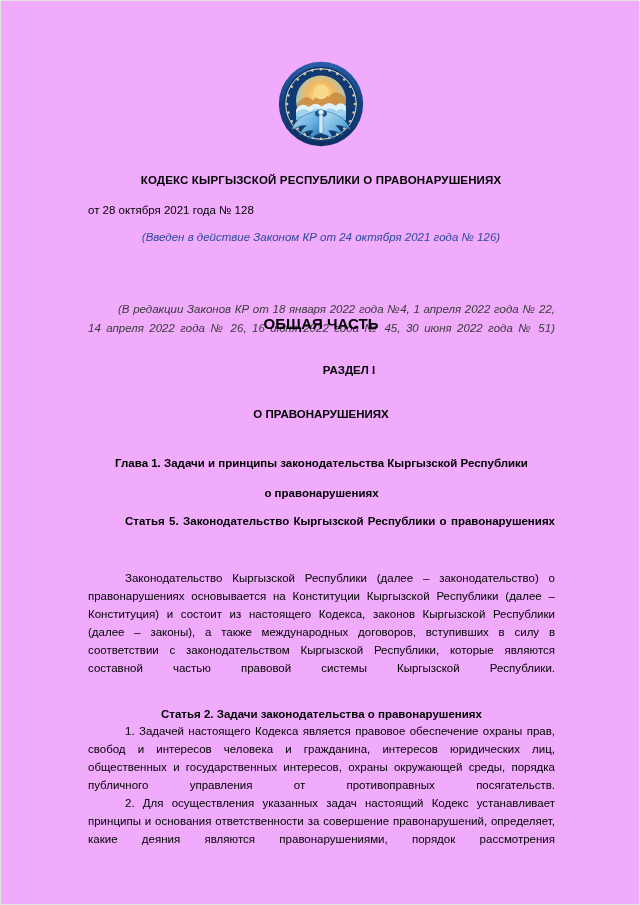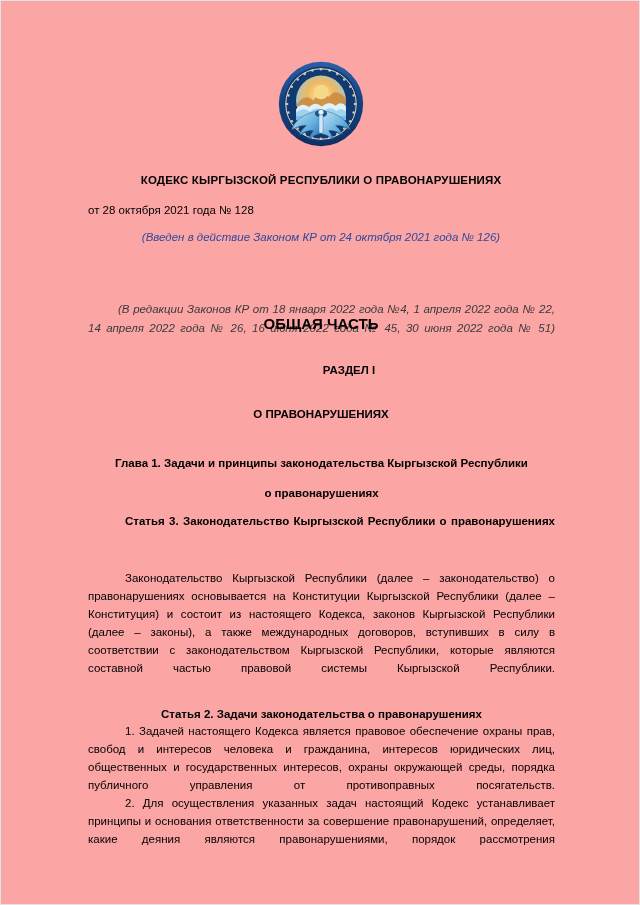--- a/index.html
+++ b/index.html
@@ -11,21 +11,21 @@
     width: 640px;
     height: 905px;
     font-family: "Liberation Sans", sans-serif;
     color: #000000;
     overflow: hidden;
   }
   .page {
     position: relative;
     width: 640px;
     height: 905px;
-    background: #fca5a5;
+    background: #f0abfc;
     box-sizing: border-box;
     border: 1px solid #e3e3e3;
     overflow: hidden;
   }
 
   
   .emblem-wrap {
     position: absolute;
     left: 0;
     top: 60px;
@@ -260,21 +260,21 @@
   <div class="part-title">ОБЩАЯ ЧАСТЬ</div>
 
   <div class="section-no">РАЗДЕЛ I</div>
   <div class="section-title-2">О ПРАВОНАРУШЕНИЯХ</div>
 
   <div class="chapter-title">
     <span>Глава 1. Задачи и принципы законодательства Кыргызской Республики</span>
     <span class="ln2">о правонарушениях</span>
   </div>
 
-  <div class="article-head justified" id="article-1-head">Статья 3. Законодательство Кыргызской Республики о правонарушениях</div>
+  <div class="article-head justified" id="article-1-head">Статья 5. Законодательство Кыргызской Республики о правонарушениях</div>
 
   <div class="body-par" id="par-1">Законодательство Кыргызской Республики (далее – законодательство) о правонарушениях основывается на Конституции Кыргызской Республики (далее – Конституция) и состоит из настоящего Кодекса, законов Кыргызской Республики (далее – законы), а также международных договоров, вступивших в силу в соответствии с законодательством Кыргызской Республики, которые являются составной частью правовой системы Кыргызской Республики.</div>
 
   <div class="article-head" id="article-2-head">Статья 2. Задачи законодательства о правонарушениях</div>
 
   <div class="body-par" id="par-2">1. Задачей настоящего Кодекса является правовое обеспечение охраны прав, свобод и интересов человека и гражданина, интересов юридических лиц, общественных и государственных интересов, охраны окружающей среды, порядка публичного управления от противоправных посягательств.</div>
 
   <div class="body-par" id="par-3">2. Для осуществления указанных задач настоящий Кодекс устанавливает принципы и основания ответственности за совершение правонарушений, определяет, какие деяния являются правонарушениями, порядок рассмотрения</div>
 
 </div>

